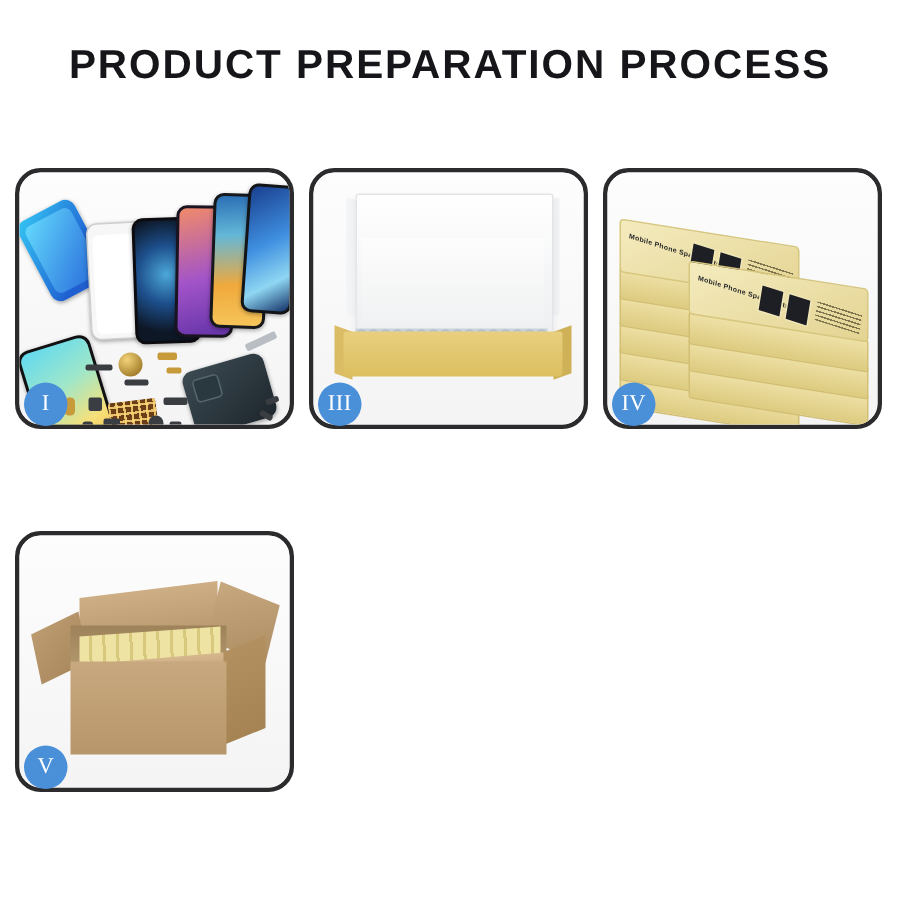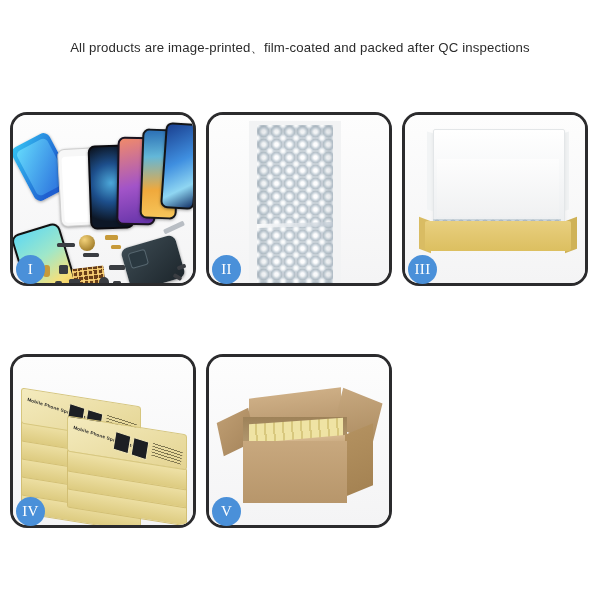--- a/index.html
+++ b/index.html
@@ -189,21 +189,21 @@
        background:rgba(150,124,90,.55);border-radius:1px;}
   .c6n2{position:absolute;left:44px;top:128px;width:14px;height:9px;
        background:rgba(150,124,90,.5);border-radius:1px;}
 </style>
 </head>
 <body>
 
 <div class="page">
 
   <div class="header">
-    <div class="subtitle">All products are image-printed、film-coated and packed after QC inspections</div>
+    <div class="title">PRODUCT PREPARATION PROCESS</div>
   </div>
 
   <div class="grid">
 
     <div class="panel">
       <div class="scene">
         <div class="ph p1a"></div>
         <div class="ph p1b"></div>
         <div class="ph p1c"></div>
         <div class="ph p1d"></div>
@@ -224,28 +224,20 @@
         <div class="chipgold" style="left:98px;top:130px;width:10px;height:4px;"></div>
         <div class="chipgold" style="left:30px;top:150px;width:7px;height:12px;border-radius:3px;"></div>
         <div class="chip" style="left:70px;top:138px;width:16px;height:4px;"></div>
         <div class="chip" style="left:160px;top:160px;width:9px;height:4px;transform:rotate(30deg);"></div>
         <div class="chip" style="left:164px;top:150px;width:9px;height:4px;transform:rotate(-20deg);"></div>
         <div class="chip" style="left:150px;top:110px;width:22px;height:5px;transform:rotate(-25deg);background:#b9bec4;"></div>
       </div>
       <div class="badge">I</div>
     </div>
 
-    <div class="panel">
-      <div class="scene">
-        <div class="wrapbg"></div>
-        <div class="bubbles"></div>
-        <div class="seam"></div>
-      </div>
-      <div class="badge">II</div>
-    </div>
 
     <div class="panel">
       <div class="scene">
         <div class="m3lidL"></div>
         <div class="m3lidR"></div>
         <div class="m3lid"></div>
         <div class="m3foam"></div>
         <div class="m3left"></div>
         <div class="m3right"></div>
         <div class="m3trayIn"></div>

